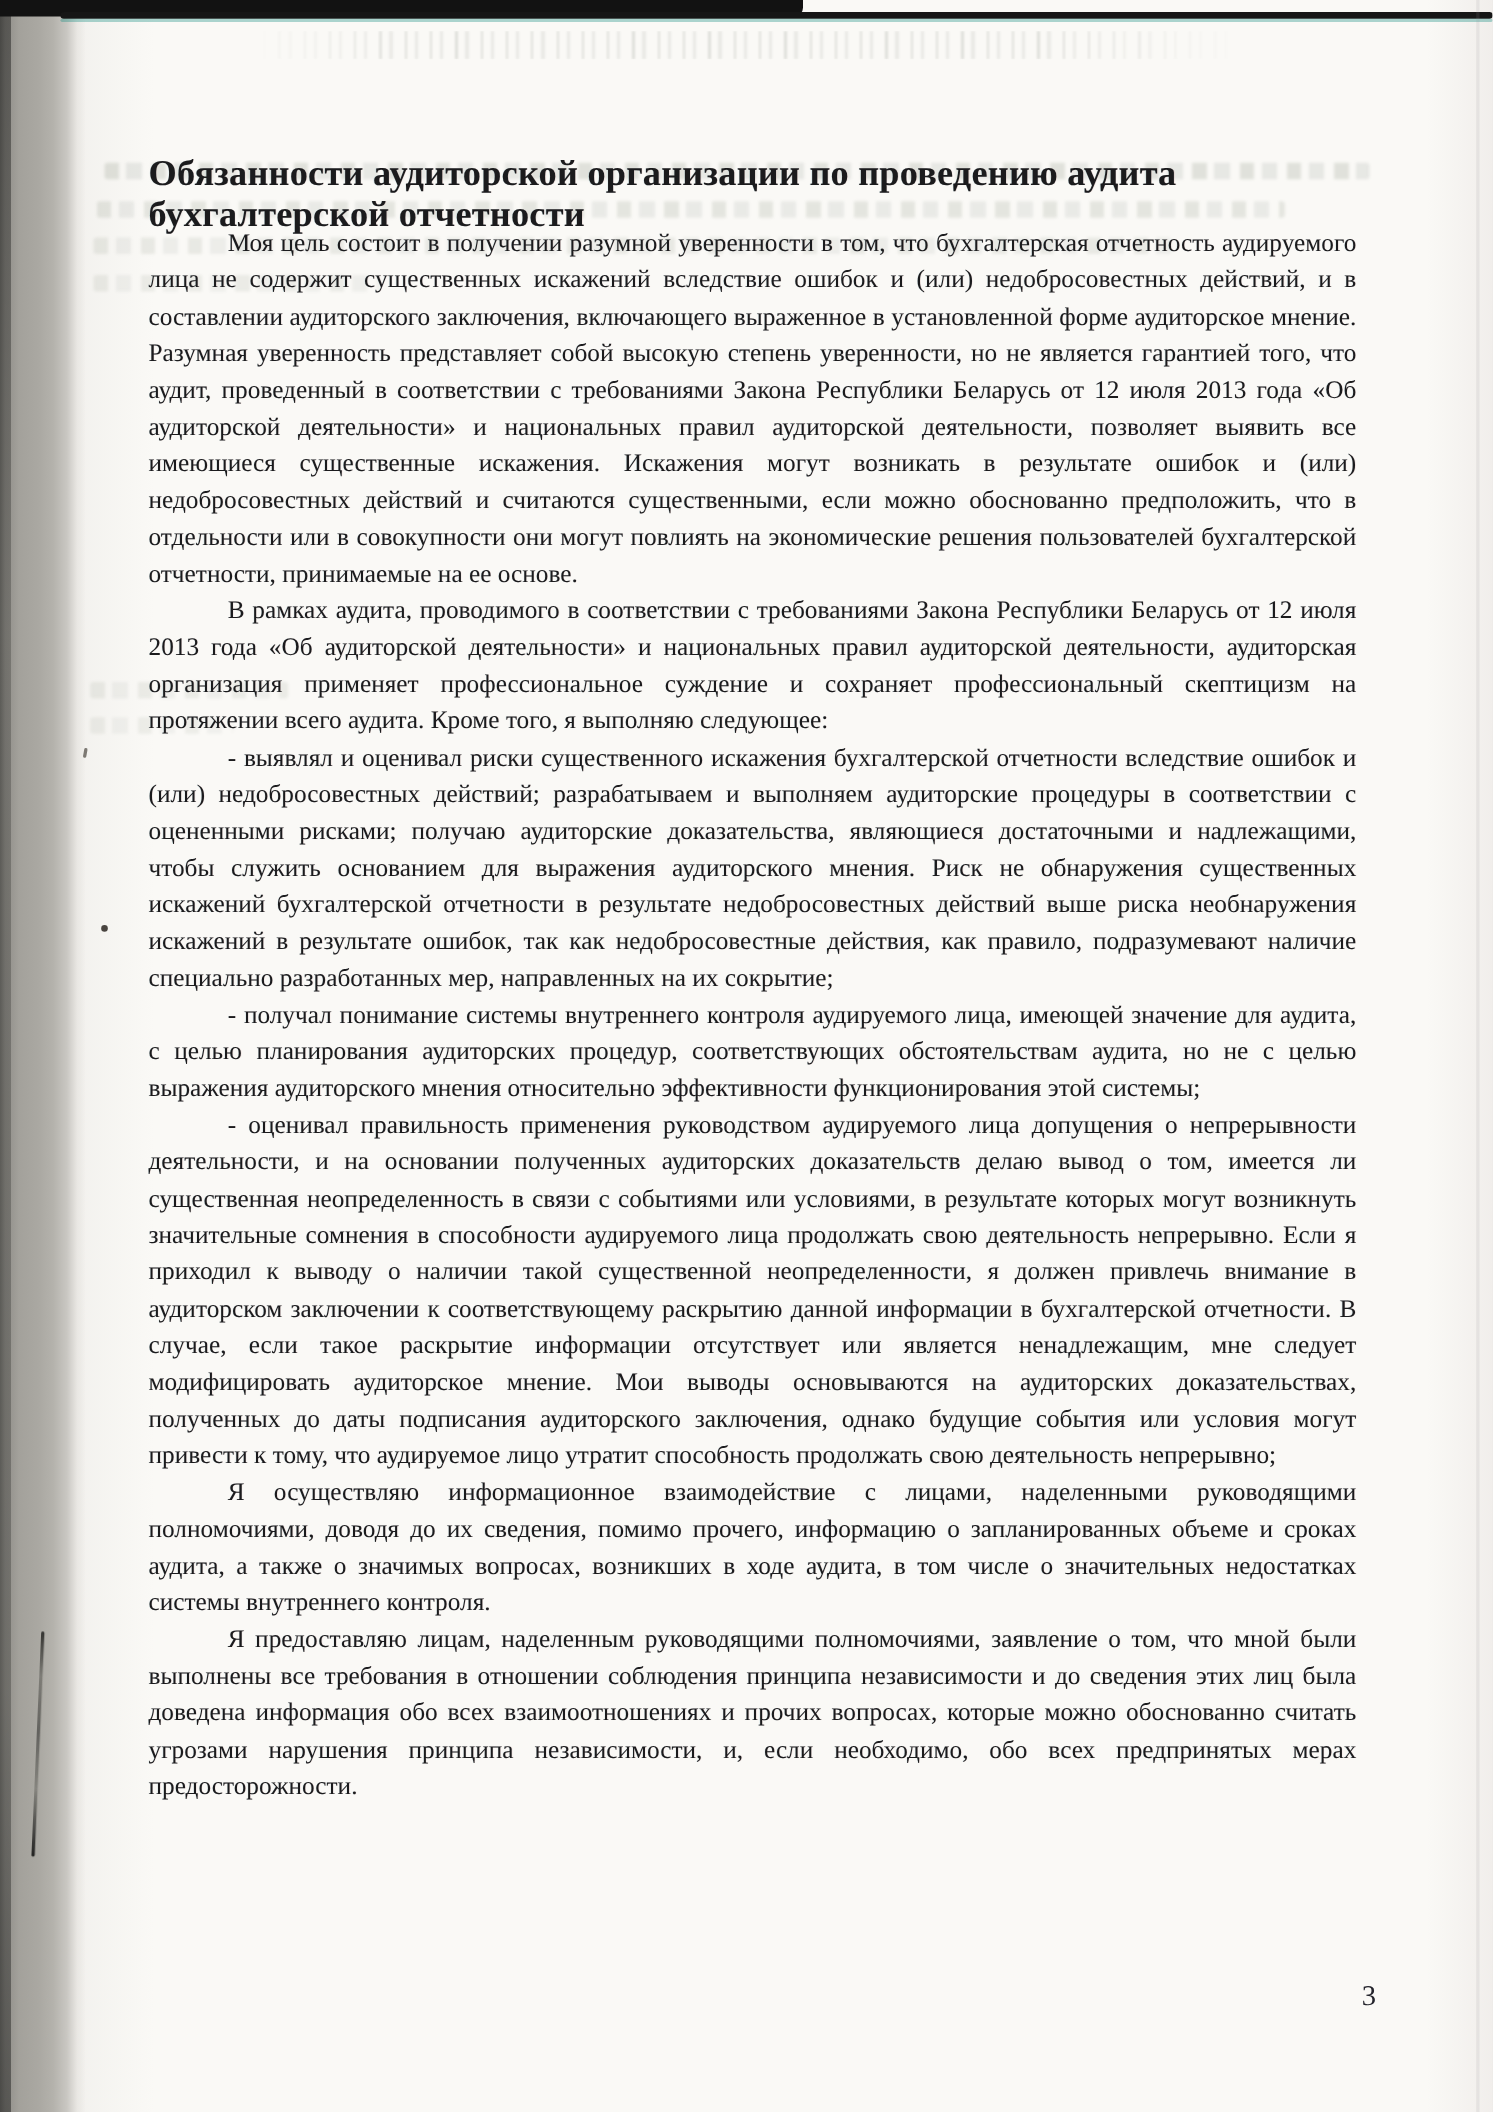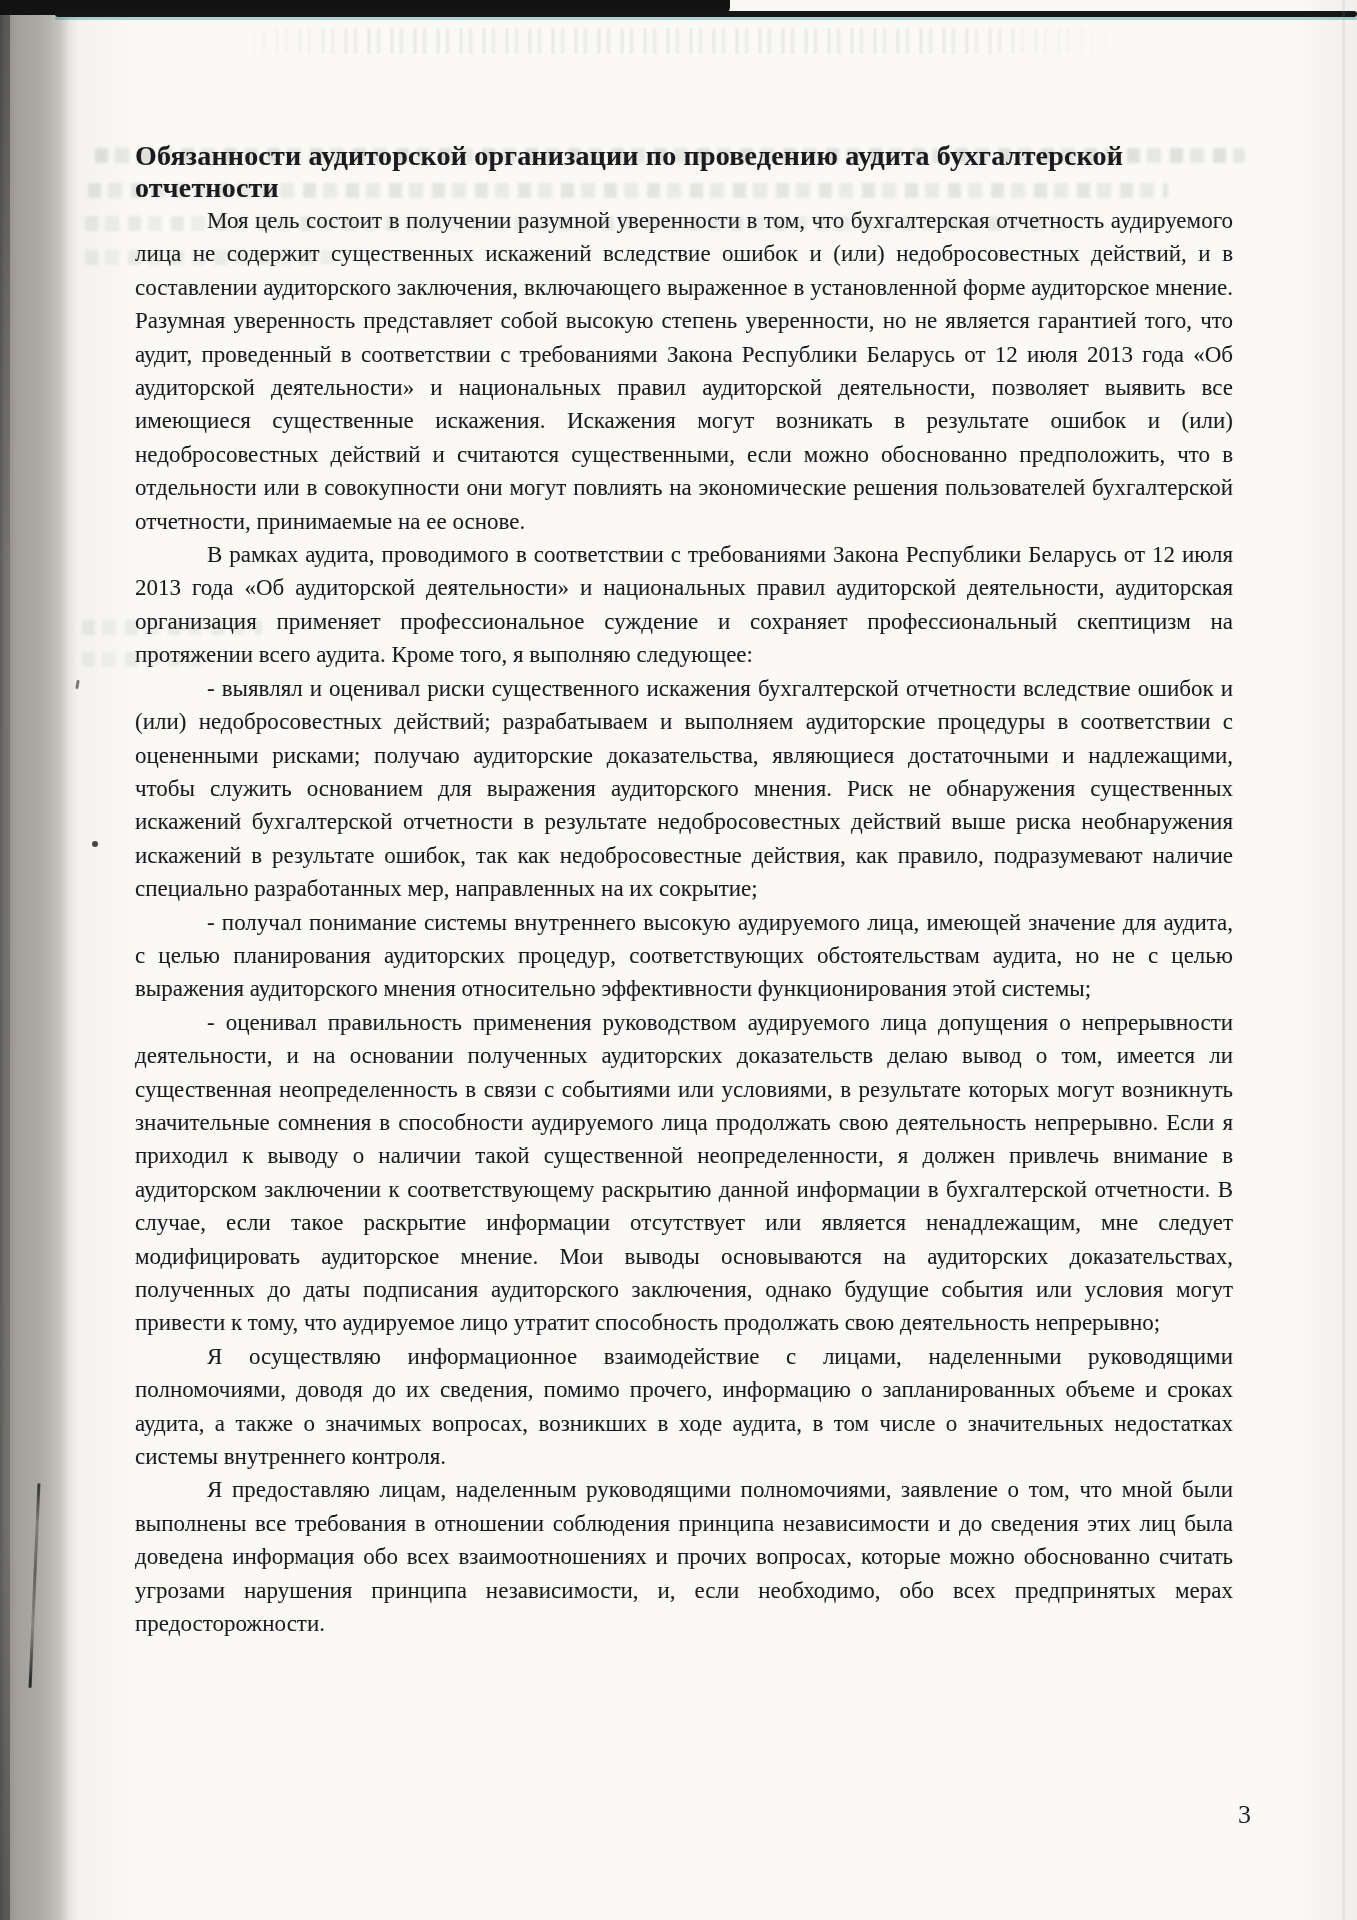--- a/index.html
+++ b/index.html
@@ -111,21 +111,21 @@
   .right-edge-line {
     position: absolute; right: 12px; top: 0;
     width: 3px; height: 1920px;
     background: rgba(150,145,150,0.14);
   }
   
   .doc-title {
     position: absolute;
     left: 135px; top: 140px;
     width: 1098px;
-    font-size: 28px;
+    font-size: 33px;
     font-weight: bold;
     letter-spacing: 0.2px;
     text-shadow: 0.5px 0 0 rgba(170,40,40,0.12), -0.5px 0 0 rgba(30,140,170,0.15);
   }
   .doc-body {
     position: absolute;
     left: 135px; top: 204px;
     width: 1098px;
     font-size: 23px;
     line-height: 33.4px;
@@ -167,21 +167,21 @@
   <div class="dust-speck-1"></div>
   <div class="dust-speck-2"></div>
   <div class="right-edge-line"></div>
 
   <div class="doc-title">Обязанности аудиторской организации по проведению аудита бухгалтерской отчетности</div>
 
   <div class="doc-body">
     <p>Моя цель состоит в получении разумной уверенности в том, что бухгалтерская отчетность аудируемого лица не содержит существенных искажений вследствие ошибок и (или) недобросовестных действий, и в составлении аудиторского заключения, включающего выраженное в установленной форме аудиторское мнение. Разумная уверенность представляет собой высокую степень уверенности, но не является гарантией того, что аудит, проведенный в соответствии с требованиями Закона Республики Беларусь от 12 июля 2013 года «Об аудиторской деятельности» и национальных правил аудиторской деятельности, позволяет выявить все имеющиеся существенные искажения. Искажения могут возникать в результате ошибок и (или) недобросовестных действий и считаются существенными, если можно обоснованно предположить, что в отдельности или в совокупности они могут повлиять на экономические решения пользователей бухгалтерской отчетности, принимаемые на ее основе.</p>
     <p>В рамках аудита, проводимого в соответствии с требованиями Закона Республики Беларусь от 12 июля 2013 года «Об аудиторской деятельности» и национальных правил аудиторской деятельности, аудиторская организация применяет профессиональное суждение и сохраняет профессиональный скептицизм на протяжении всего аудита. Кроме того, я выполняю следующее:</p>
     <p>- выявлял и оценивал риски существенного искажения бухгалтерской отчетности вследствие ошибок и (или) недобросовестных действий; разрабатываем и выполняем аудиторские процедуры в соответствии с оцененными рисками; получаю аудиторские доказательства, являющиеся достаточными и надлежащими, чтобы служить основанием для выражения аудиторского мнения. Риск не обнаружения существенных искажений бухгалтерской отчетности в результате недобросовестных действий выше риска необнаружения искажений в результате ошибок, так как недобросовестные действия, как правило, подразумевают наличие специально разработанных мер, направленных на их сокрытие;</p>
-    <p>- получал понимание системы внутреннего высокую аудируемого лица, имеющей значение для аудита, с целью планирования аудиторских процедур, соответствующих обстоятельствам аудита, но не с целью выражения аудиторского мнения относительно эффективности функционирования этой системы;</p>
+    <p>- получал понимание системы внутреннего контроля аудируемого лица, имеющей значение для аудита, с целью планирования аудиторских процедур, соответствующих обстоятельствам аудита, но не с целью выражения аудиторского мнения относительно эффективности функционирования этой системы;</p>
     <p>- оценивал правильность применения руководством аудируемого лица допущения о непрерывности деятельности, и на основании полученных аудиторских доказательств делаю вывод о том, имеется ли существенная неопределенность в связи с событиями или условиями, в результате которых могут возникнуть значительные сомнения в способности аудируемого лица продолжать свою деятельность непрерывно. Если я приходил к выводу о наличии такой существенной неопределенности, я должен привлечь внимание в аудиторском заключении к соответствующему раскрытию данной информации в бухгалтерской отчетности. В случае, если такое раскрытие информации отсутствует или является ненадлежащим, мне следует модифицировать аудиторское мнение. Мои выводы основываются на аудиторских доказательствах, полученных до даты подписания аудиторского заключения, однако будущие события или условия могут привести к тому, что аудируемое лицо утратит способность продолжать свою деятельность непрерывно;</p>
     <p>Я осуществляю информационное взаимодействие с лицами, наделенными руководящими полномочиями, доводя до их сведения, помимо прочего, информацию о запланированных объеме и сроках аудита, а также о значимых вопросах, возникших в ходе аудита, в том числе о значительных недостатках системы внутреннего контроля.</p>
     <p>Я предоставляю лицам, наделенным руководящими полномочиями, заявление о том, что мной были выполнены все требования в отношении соблюдения принципа независимости и до сведения этих лиц была доведена информация обо всех взаимоотношениях и прочих вопросах, которые можно обоснованно считать угрозами нарушения принципа независимости, и, если необходимо, обо всех предпринятых мерах предосторожности.</p>
   </div>
 
   <div class="page-number">3</div>
 
 </div>
 
 </body></html>

